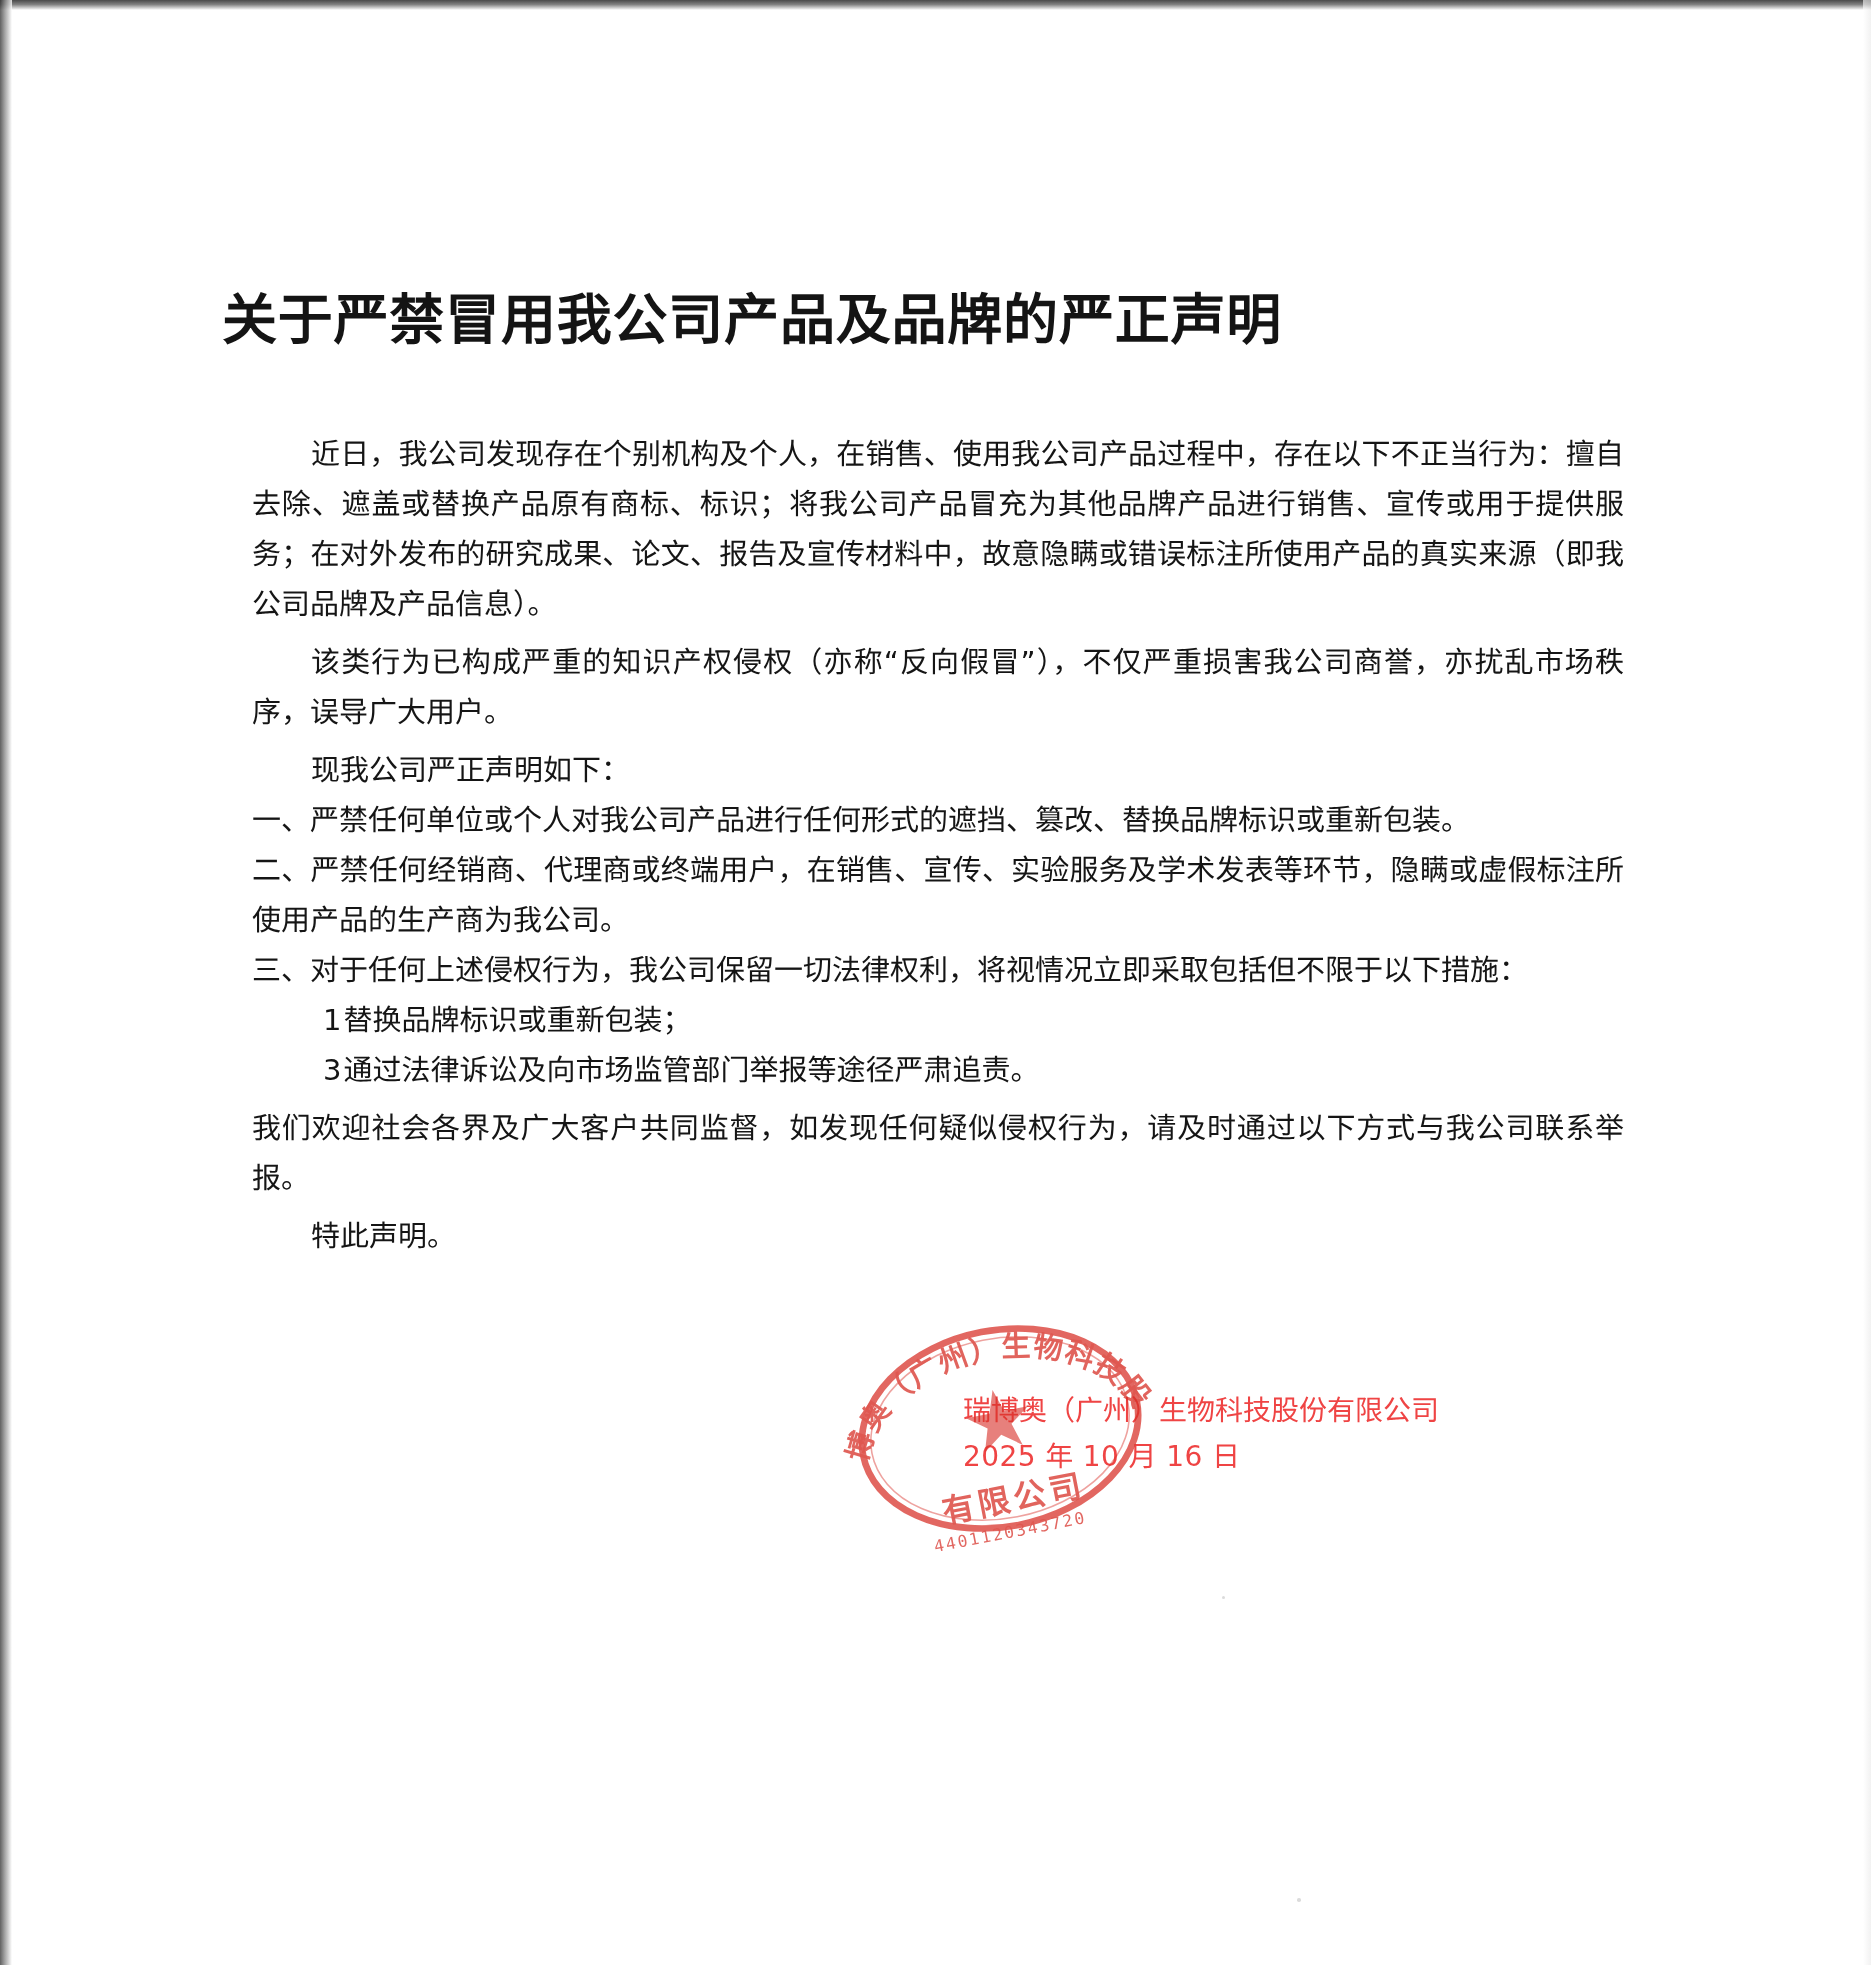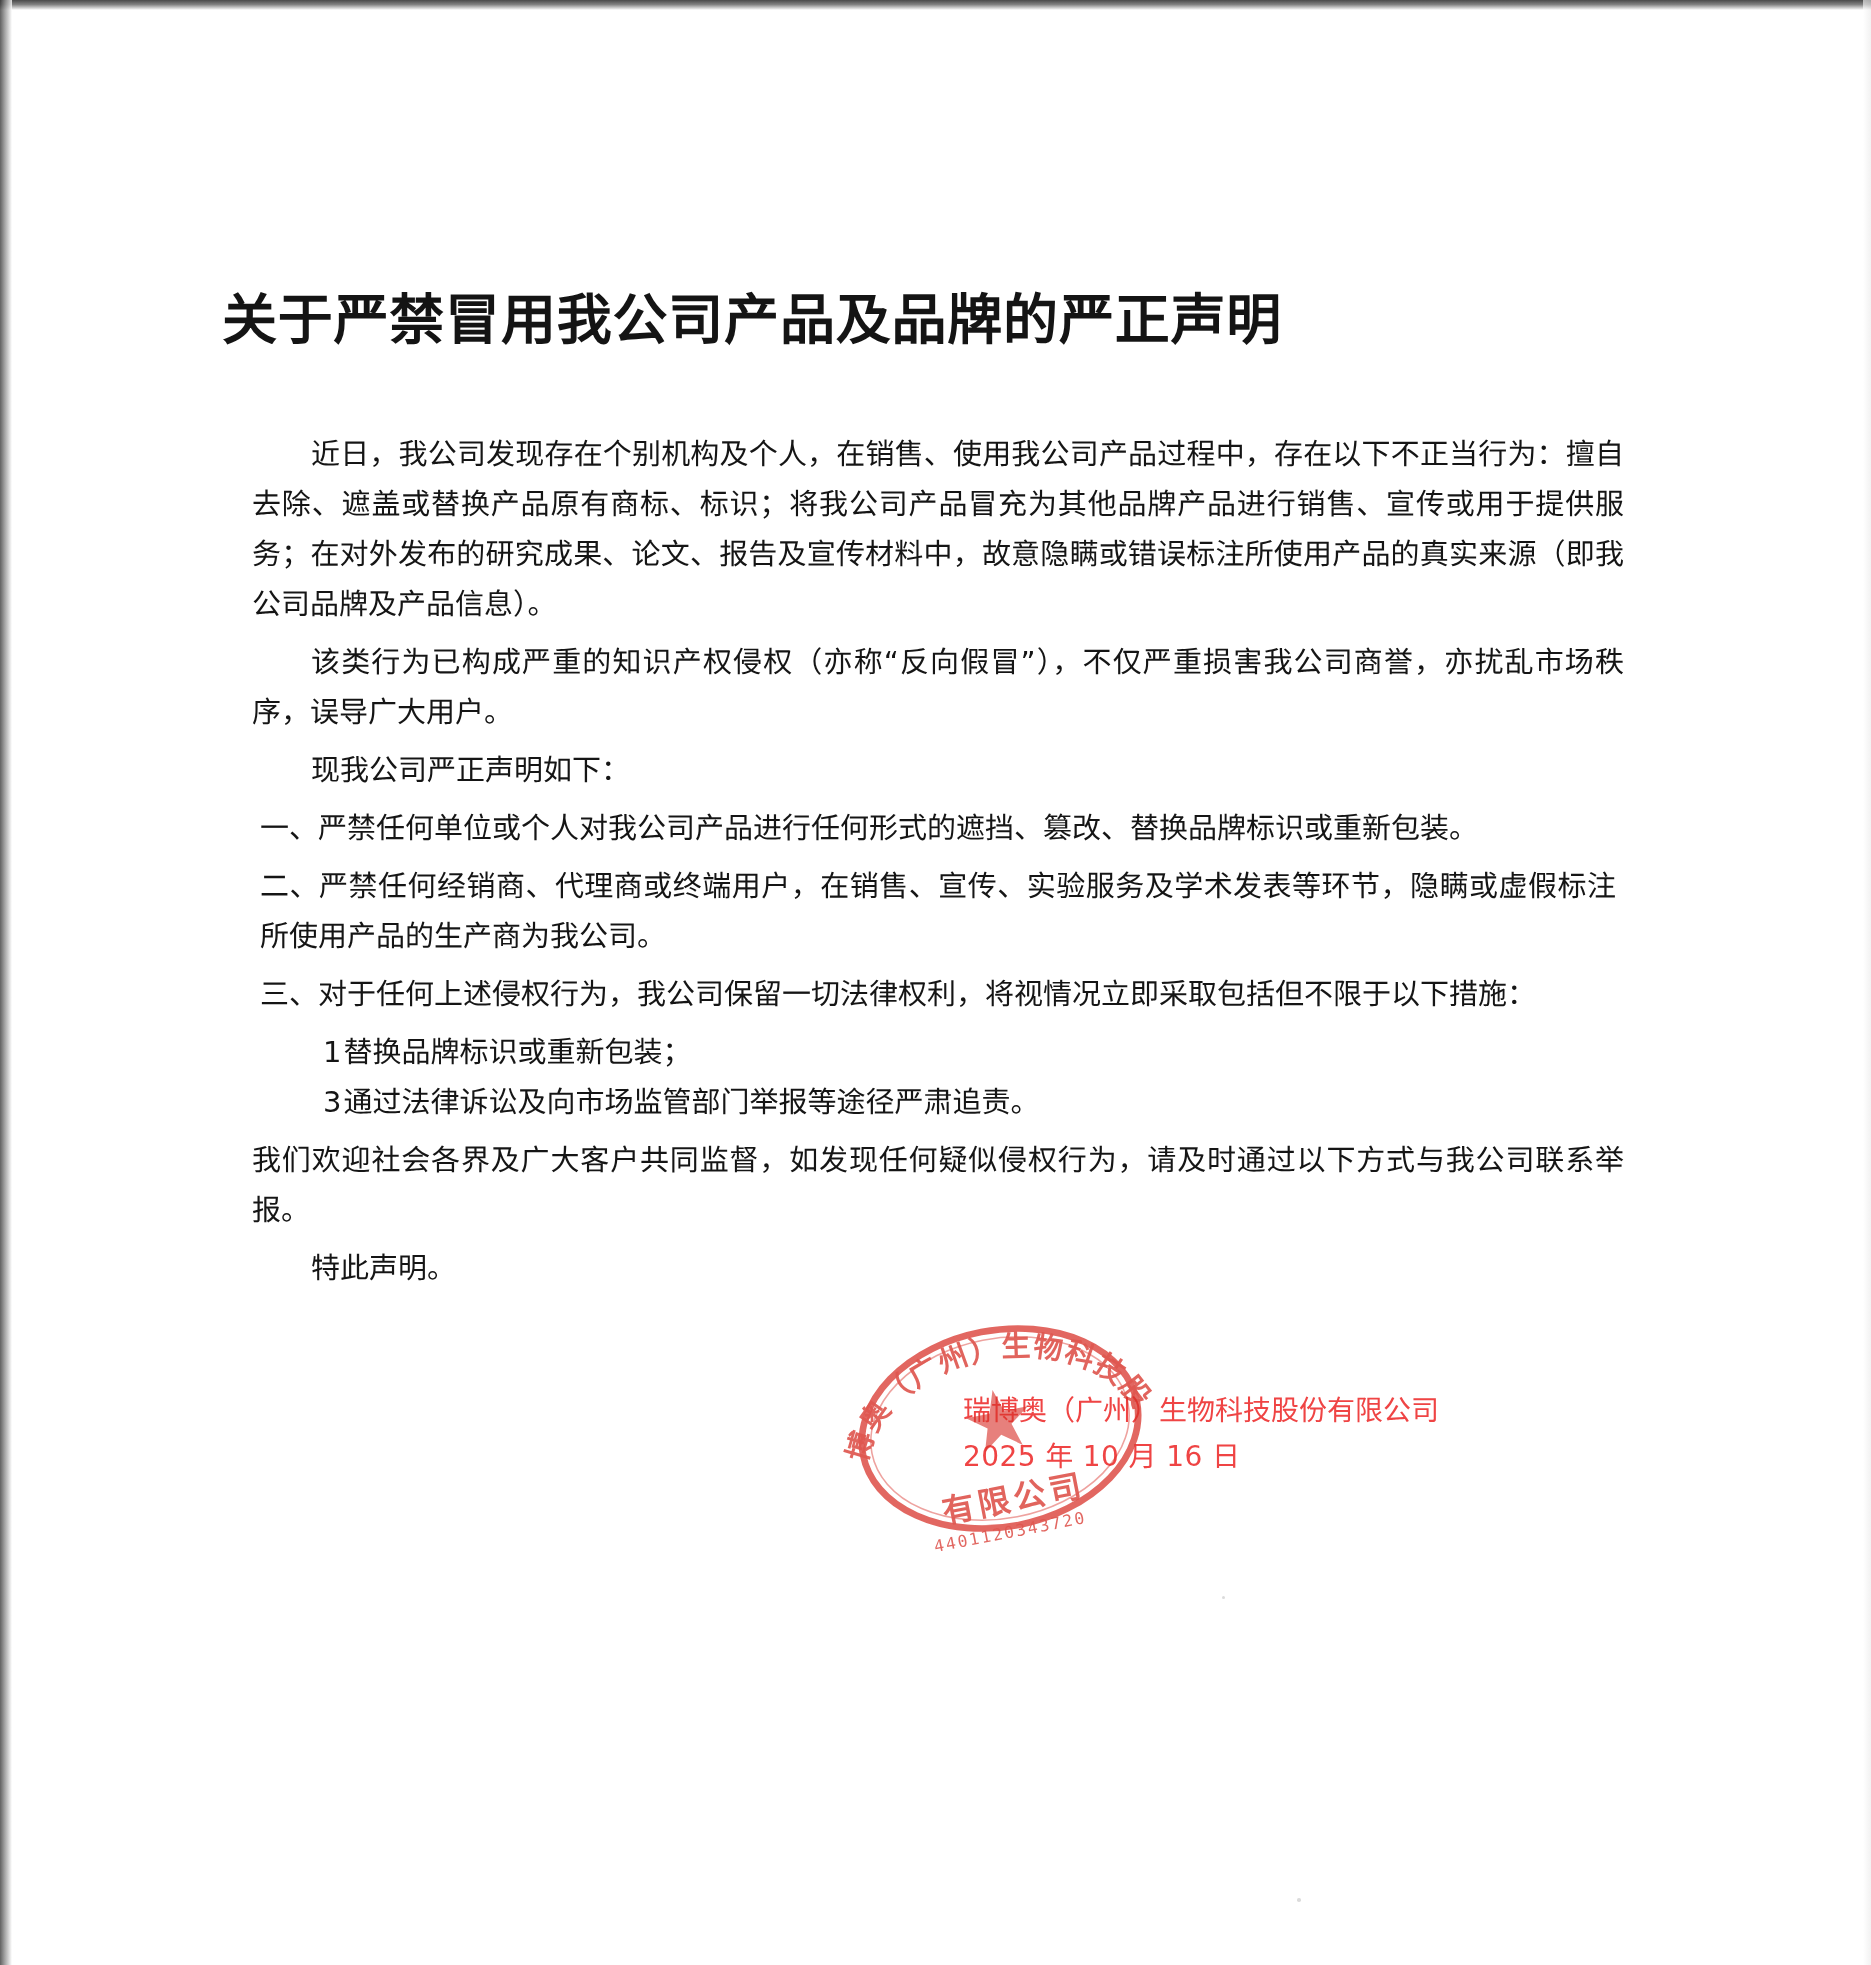--- a/index.html
+++ b/index.html
@@ -75,21 +75,21 @@
     text-justify: inter-ideograph;
     font-family: "DejaVu Sans", "Liberation Sans", sans-serif;
   }
   .p {
     margin: 8px 0 0 0;
   }
   .indent {
     text-indent: 59px;
   }
   .list-item {
-    margin: 8px;
+    margin: 0;
     text-indent: 0;
   }
   .sub-item {
     margin: 0;
     padding-left: 71px;
     text-indent: 0;
   }
   .sub-num {
     display: inline-block;
     min-width: 20.4px;

